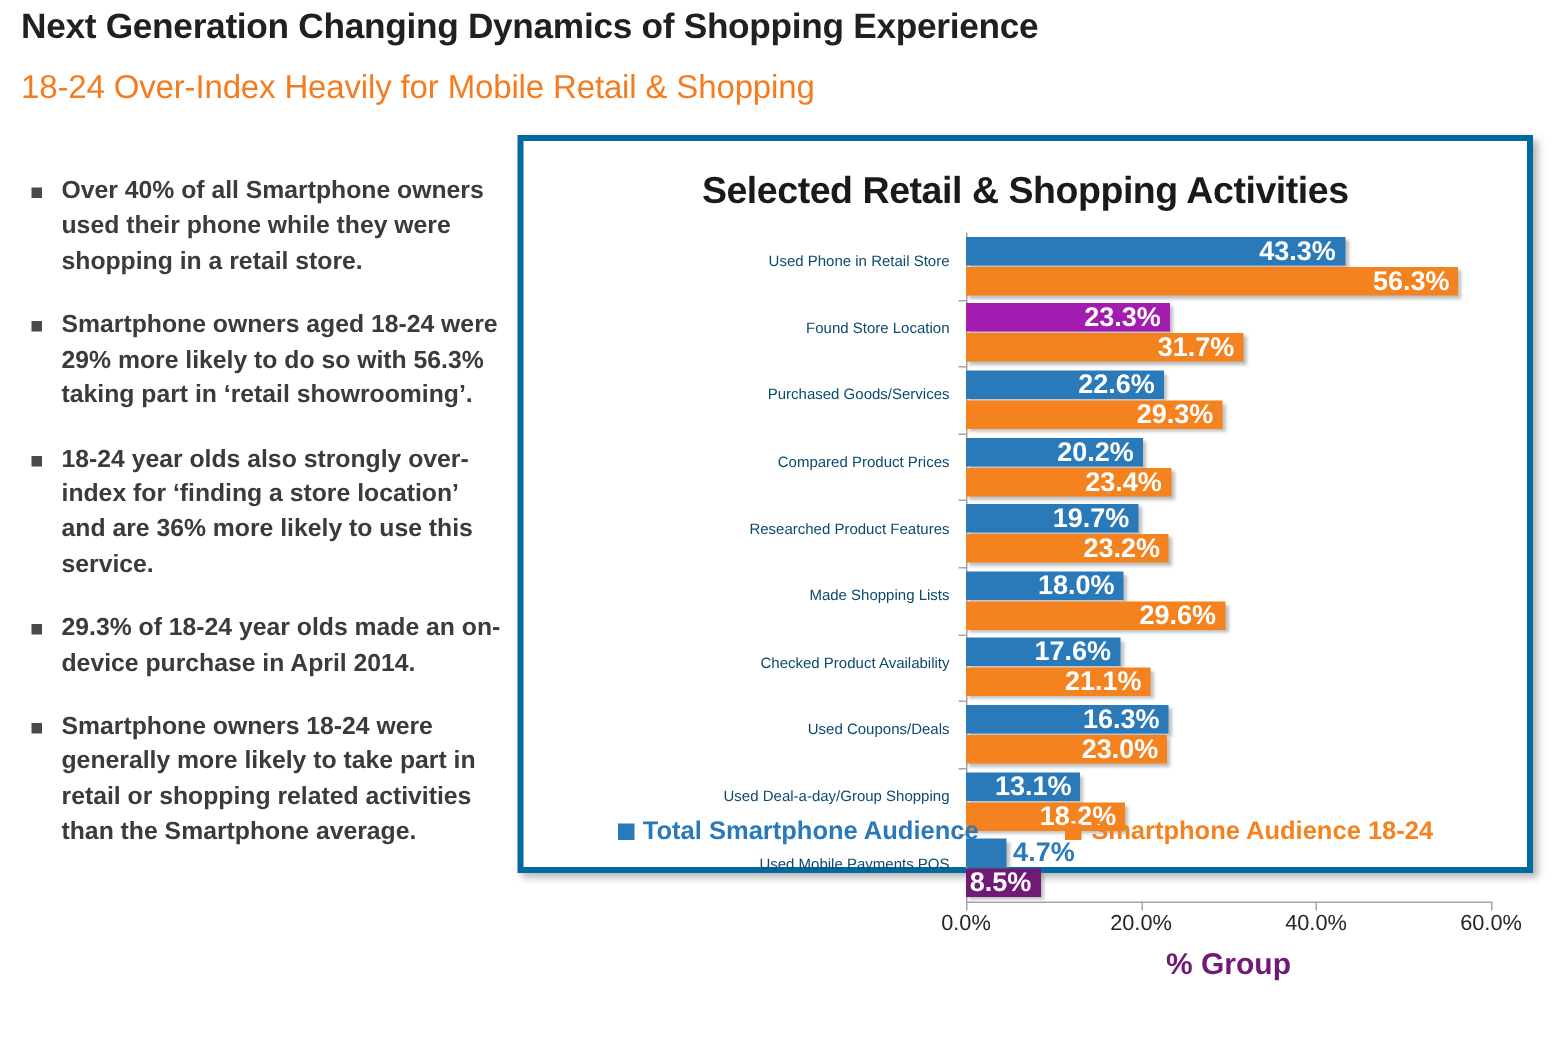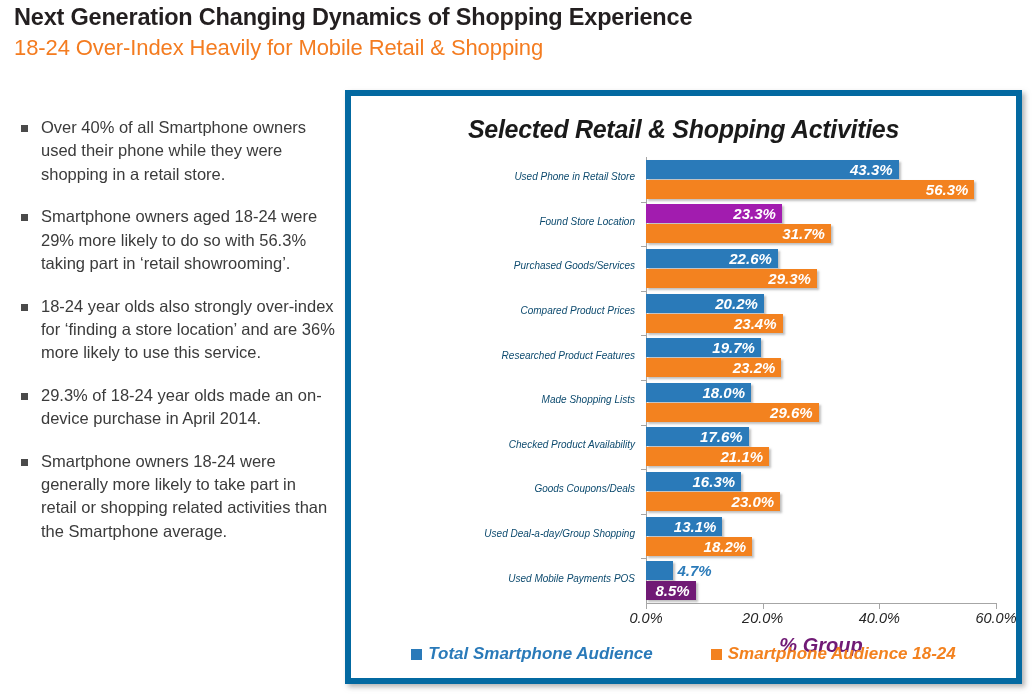--- a/index.html
+++ b/index.html
@@ -11,41 +11,40 @@
     position:relative;
   }
   
   #header{position:absolute;left:14px;top:4px;width:1000px;}
   #title-main{
     font-size:23.5px;font-weight:bold;color:#231f20;
     letter-spacing:-0.2px;line-height:1.18;white-space:nowrap;
   }
   #title-sub{
     font-size:22px;font-weight:normal;color:#f47c20;
-    letter-spacing:-0.1px;line-height:1.2;margin-top:3px;white-space:nowrap;
+    letter-spacing:-0.1px;line-height:1.2;margin-top:13px;white-space:nowrap;
   }
   
   #bullets{position:absolute;left:16px;top:116px;width:320px;}
-  .bullet{display:flex;align-items:flex-start;margin-bottom:19px;}
+  .bullet{display:flex;align-items:flex-start;margin-bottom:19px;font-weight:bold;}
   .bullet-marker{
     width:7px;height:7px;background:#4a4a4a;flex:0 0 auto;
     margin-top:9px;margin-right:13px;margin-left:5px;
   }
   .bullet-text{
     font-size:16.5px;color:#3b3b3b;line-height:1.42;
     flex:1 1 auto;
   }
   
   #chart-panel{
-    position:absolute;left:345px;top:90px;width:677px;height:594px;
+    position:absolute;left:345px;top:90px;width:677px;height:492px;
     background:#ffffff;
-    border:6px solid #0369a1;
+    border:4px solid #0369a1;
     box-shadow:3px 3px 5px rgba(120,120,120,.55), 0 0 0 2px #ffffff inset;
     box-sizing:border-box;
-    font-style:italic;
   }
   #chart-title{
     text-align:center;font-size:25px;font-weight:bold;color:#1a1a1a;
     margin-top:19px;letter-spacing:-0.3px;
   }
   
   #plot-wrap{position:absolute;left:0;top:0;width:100%;height:100%;}
   #plot{
     position:absolute;
     left:295px;      
@@ -64,21 +63,21 @@
     white-space:nowrap;font-size:10px;color:#0c4a6e;
     line-height:1;
   }
   .bar{
     position:absolute;left:0;height:19px;
     box-shadow:2px 2px 2px rgba(130,130,130,.5);
   }
   .bar.blue{background:#2a7ab9;}
   .bar.orange{background:#f3821f;}
   .bar-value{
-    position:absolute;font-size:15px;font-weight:bold;
+    position:absolute;font-size:18px;font-weight:bold;
     line-height:19px;white-space:nowrap;
   }
   .bar-value.inside{color:#ffffff;right:6px;}
   .bar-value.outside-blue{color:#2a7ab9;left:100%;margin-left:4px;}
   
   .xlab{
     position:absolute;top:453px;font-size:14.5px;color:#252525;
     transform:translateX(-50%);white-space:nowrap;
   }
   #xaxis-title{
@@ -196,22 +195,22 @@
             <div class="cat-label" style="top: 15.3px;">Checked Product Availability</div>
             <div class="bar blue" style="top: 2.8px; width: 102.667px; background: rgb(42, 122, 185);">
               <span class="bar-value inside">17.6%</span>
             </div>
             <div class="bar orange" style="top: 22.8px; width: 123.083px; background: rgb(243, 130, 31);">
               <span class="bar-value inside">21.1%</span>
             </div>
           </div>
           <div class="cat-row" style="top: 312.2px; height: 44.6px;">
             <div class="ytick" style="top: 0px;"></div>
-            <div class="cat-label" style="top: 15.3px;">Goods Coupons/Deals</div>
-            <div class="bar blue" style="top: 2.8px; width: 95.0833px; background: rgb(42, 122, 185);">
+            <div class="cat-label" style="top: 15.3px;">Used Coupons/Deals</div>
+            <div class="bar blue" style="top: 2.8px; width: 95.0833px; background: rgb(42, 122, 185); padding-left: 40px;">
               <span class="bar-value inside">16.3%</span>
             </div>
             <div class="bar orange" style="top: 22.8px; width: 134.167px; background: rgb(243, 130, 31);">
               <span class="bar-value inside">23.0%</span>
             </div>
           </div>
           <div class="cat-row" style="top: 356.8px; height: 44.6px;">
             <div class="ytick" style="top: 0px;"></div>
             <div class="cat-label" style="top: 15.3px;">Used Deal-a-day/Group Shopping</div>
             <div class="bar blue" style="top: 2.8px; width: 76.4167px; background: rgb(42, 122, 185); text-align: center;">

